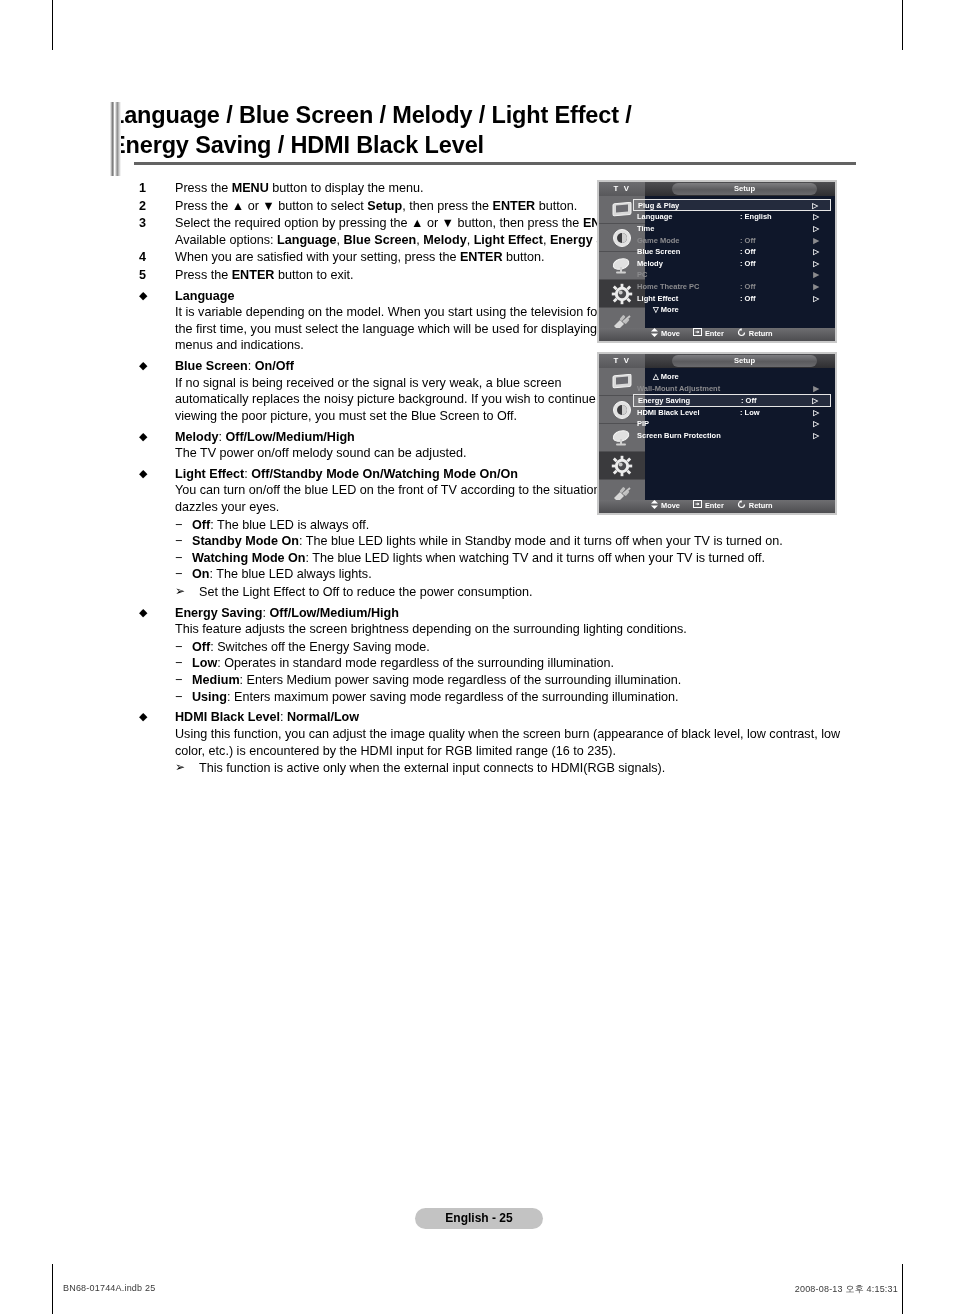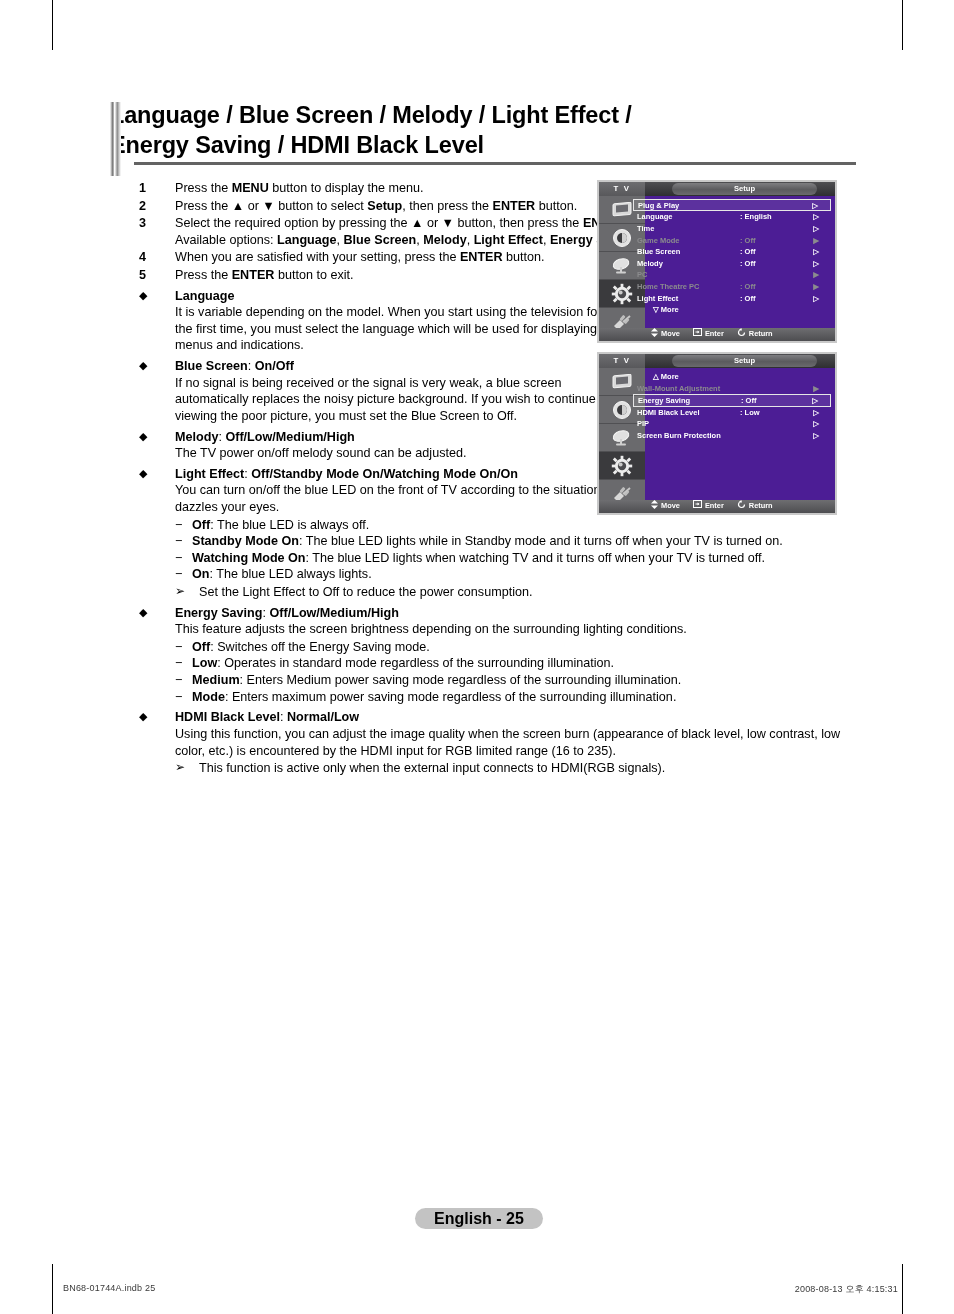--- a/index.html
+++ b/index.html
@@ -137,21 +137,21 @@
     color: #ffffff;
     font-family: "Liberation Sans", sans-serif;
   }
   .osd1 { left: 597px; top: 180px; }
   .osd2 { left: 597px; top: 352px; }
 
   .osd-inner {
     position: relative;
     width: 100%;
     height: 100%;
-    background: #4c1d95;
+    background: #0f172a;
     overflow: hidden;
   }
   .osd-topbar {
     position: relative;
     height: 14px;
     background: linear-gradient(180deg,#4e4e51 0%, #3b3b3e 60%, #2e2e31 100%);
   }
   .osd-tv {
     position: absolute;
     left: 0; top: 0;
@@ -251,21 +251,21 @@
   
   .page-badge {
     position: absolute;
     left: 415px;
     top: 1208px;
     width: 128px;
     height: 21px;
     border-radius: 11px;
     background: #c3c3c3;
     color: #000;
-    font-size: 16px;
+    font-size: 12px;
     font-weight: bold;
     text-align: center;
     line-height: 21px;
   }
   .footer-left {
     position: absolute;
     left: 63px;
     top: 1283px;
     font-size: 9px;
     color: #3a3a3a;
@@ -402,21 +402,21 @@
             <div class="sub-row">
               <div class="sub-dash">−</div>
               <div class="sub-body"><b class="b">Low</b>: Operates in standard mode regardless of the surrounding illumination.</div>
             </div>
             <div class="sub-row">
               <div class="sub-dash">−</div>
               <div class="sub-body"><b class="b">Medium</b>: Enters Medium power saving mode regardless of the surrounding illumination.</div>
             </div>
             <div class="sub-row">
               <div class="sub-dash">−</div>
-              <div class="sub-body"><b class="b">Mode</b>: Enters maximum power saving mode regardless of the surrounding illumination.</div>
+              <div class="sub-body"><b class="b">Using</b>: Enters maximum power saving mode regardless of the surrounding illumination.</div>
             </div>
           </div>
         </div>
       </div>
     </div>
     <div class="bullet-row">
       <div class="bullet-mark">◆</div>
       <div class="bullet-body">
         <div class="">
           <div><b class="b">HDMI Black Level</b>: <b class="b">Normal/Low</b></div>

